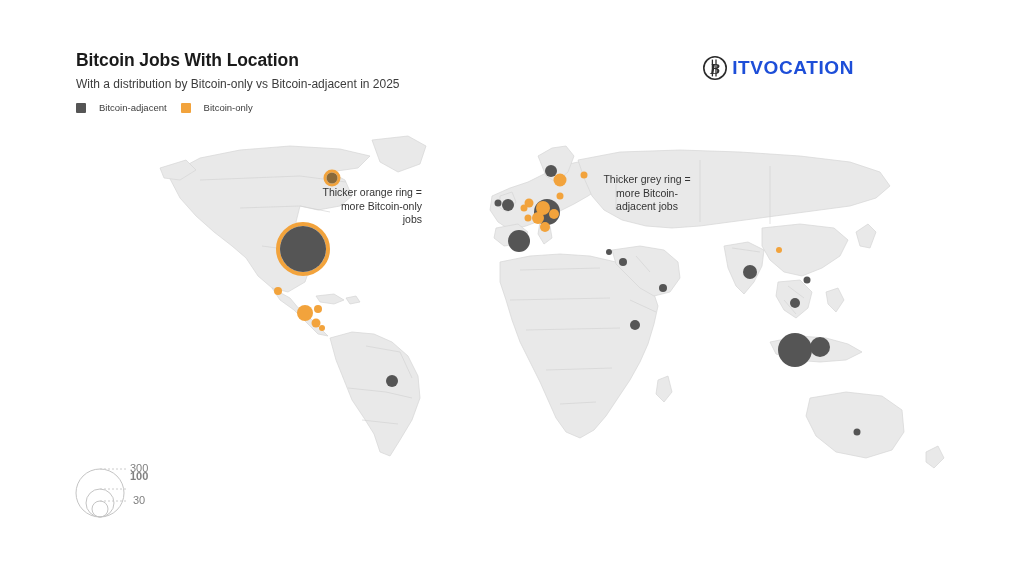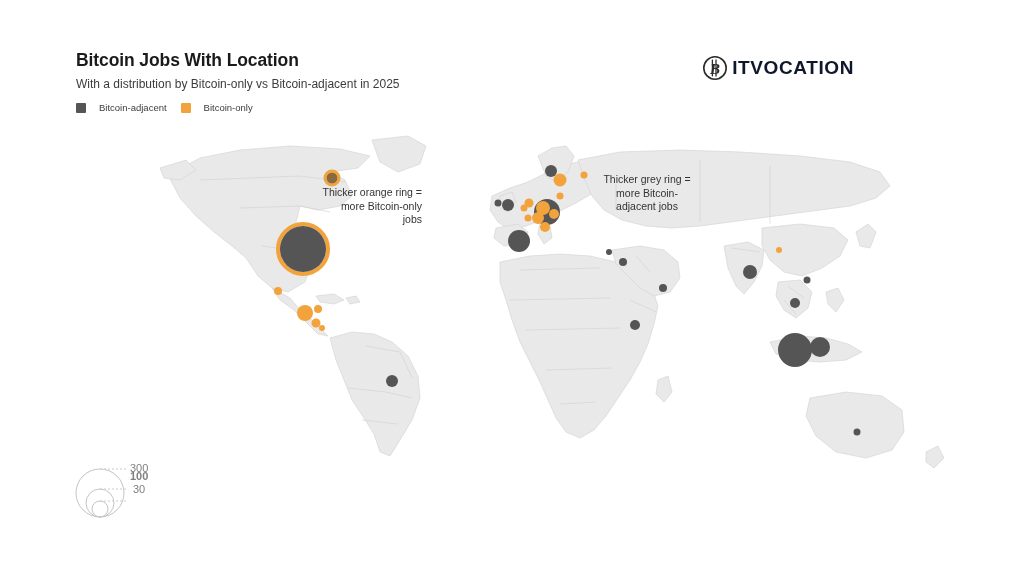--- a/index.html
+++ b/index.html
@@ -26,21 +26,21 @@
   .legend-item{display:flex;align-items:center;gap:5px;}
   .swatch{width:10px;height:10px;display:inline-block;border-radius:1px;}
   .legend-label{font-size:9.5px;color:#3c3c3c;padding-left:8px;}
 
   
   .logo{
     position:absolute;right:25px;top:55px;
     display:flex;align-items:center;gap:4px;
   }
   .logo-text{
-    font-size:19px;font-weight:bold;color:#0f172a;letter-spacing:0.6px;
+    font-size:19px;font-weight:bold;color:#1d4ed8;letter-spacing:0.6px;
   }
 
   
   .anno{
     position:absolute;font-size:10.5px;line-height:13.5px;color:#333;
   }
   .anno-orange{left:322px;top:186px;width:100px;text-align:right;}
   .anno-grey{left:598px;top:173px;width:98px;text-align:center;}
 
   
@@ -293,17 +293,17 @@
     </svg>
     <span class="logo-text">ITVOCATION</span>
   </div>
 
   <div class="anno anno-grey">Thicker grey ring = more Bitcoin-adjacent jobs</div>
   <div class="anno anno-orange">Thicker orange ring = more Bitcoin-only jobs</div>
 
   <div class="size-legend">
     <div class="size-legend-label" style="left:60px;top:0px;">300</div>
     <div class="size-legend-label" style="left:60px;top:8px;font-weight:bold;">100</div>
-    <div class="size-legend-label" style="left:63px;top:21px;">30</div>
+    <div class="size-legend-label" style="left:63px;top:32px;">30</div>
   </div>
 
 
 </div>
 
 </body></html>

